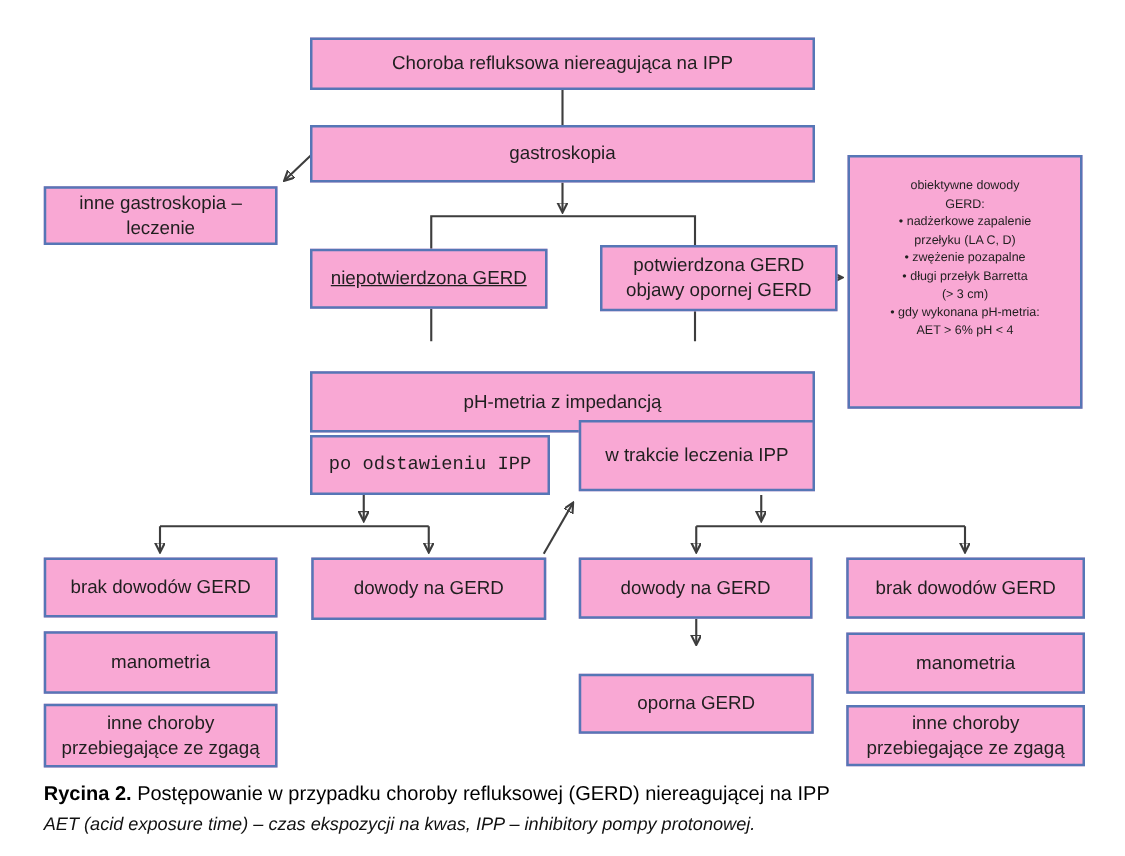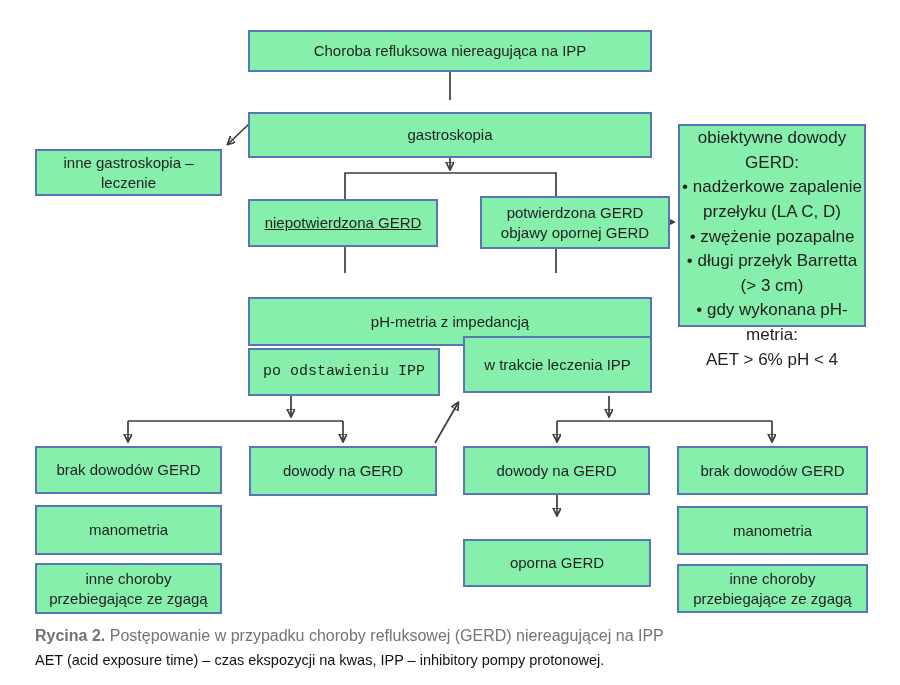--- a/index.html
+++ b/index.html
@@ -10,32 +10,32 @@
   html,body{margin:0;padding:0;background:#ffffff;}
   body{font-family:"Liberation Sans","DejaVu Sans",sans-serif;color:var(--text);}
   .stage{
     position:relative;width:900px;height:685px;background:#ffffff;overflow:hidden;
   }
   .connectors{position:absolute;left:0;top:0;width:900px;height:685px;}
   .connectors line,.connectors path{stroke:var(--connector);stroke-width:1.7;fill:none;}
   .arrowhead-shape{fill:var(--connector);}
   .box{
     position:absolute;box-sizing:border-box;
-    border:2px solid var(--box-border);background:#86efac;
+    border:2px solid var(--box-border);background:#f9a8d4;
     display:flex;align-items:center;justify-content:center;
     text-align:center;font-size:15px;line-height:1.27;
     white-space:pre-line;color:var(--text);
   }
   .box.list{
-    font-size:17px;line-height:1.45;align-items:flex-start;padding-top:0;
+    font-size:10px;line-height:1.45;align-items:flex-start;padding-top:16px;
   }
   .caption{position:absolute;left:35px;top:626px;width:840px;}
-  .caption-line1{font-size:16px;line-height:1.3;color:#737373;}
+  .caption-line1{font-size:16px;line-height:1.3;color:#000000;}
   .caption-line1 .bold{font-weight:bold;}
-  .caption-line2{font-size:14.5px;margin-top:5px;color:#111;}
+  .caption-line2{font-size:14.5px;font-style:italic;margin-top:5px;color:#111;}
 </style>
 </head>
 <body>
 
 <div class="stage">
 
   <svg class="connectors" viewBox="0 0 900 685" xmlns="http://www.w3.org/2000/svg">
     <defs>
       <marker id="arrow" markerWidth="9" markerHeight="9" refX="7" refY="4" orient="auto" markerUnits="userSpaceOnUse">
         <path class="arrowhead-shape" d="M0,0 L8,4 L0,8 z"></path>
@@ -68,21 +68,21 @@
     <line x1="609" y1="396" x2="609" y2="416" marker-end="url(#arrow)"></line>
     <path d="M557,421 L772,421"></path>
     <line x1="557" y1="421" x2="557" y2="441" marker-end="url(#arrow)"></line>
     <line x1="772" y1="421" x2="772" y2="441" marker-end="url(#arrow)"></line>
 
     <line x1="557" y1="495" x2="557" y2="515" marker-end="url(#arrow)"></line>
   </svg>
 
   <div class="box" style="left:248px;top:30px;width:404px;height:42px;">Choroba refluksowa niereagująca na IPP</div>
 
-  <div class="box" style="left:248px;top:112px;width:404px;height:46px;">gastroskopia</div>
+  <div class="box" style="left:248px;top:100px;width:404px;height:46px;">gastroskopia</div>
 
   <div class="box" style="left:35px;top:149px;width:187px;height:47px;">inne gastroskopia –
 leczenie</div>
 
   <div class="box" style="left:248px;top:199px;width:190px;height:48px;text-decoration:underline;">niepotwierdzona GERD</div>
 
   <div class="box" style="left:480px;top:196px;width:190px;height:53px;">potwierdzona GERD
 objawy opornej GERD</div>
 
   <div class="box list" style="left:678px;top:124px;width:188px;height:203px;">obiektywne dowody

